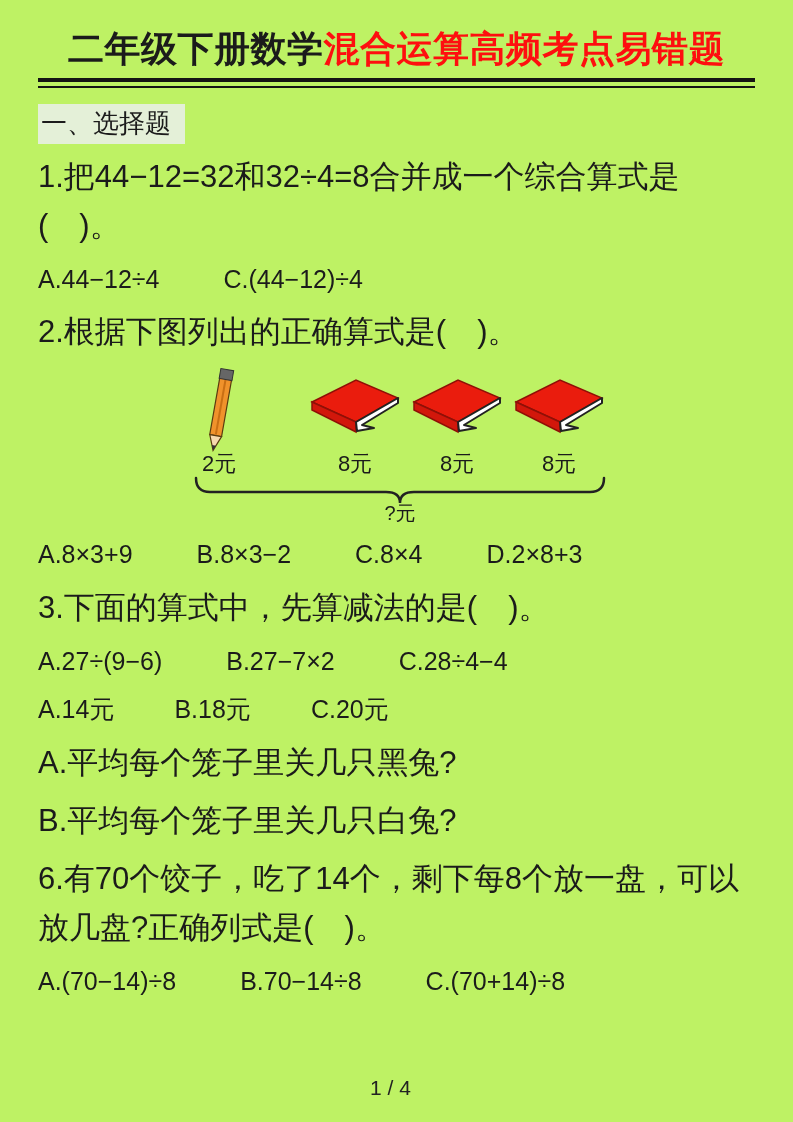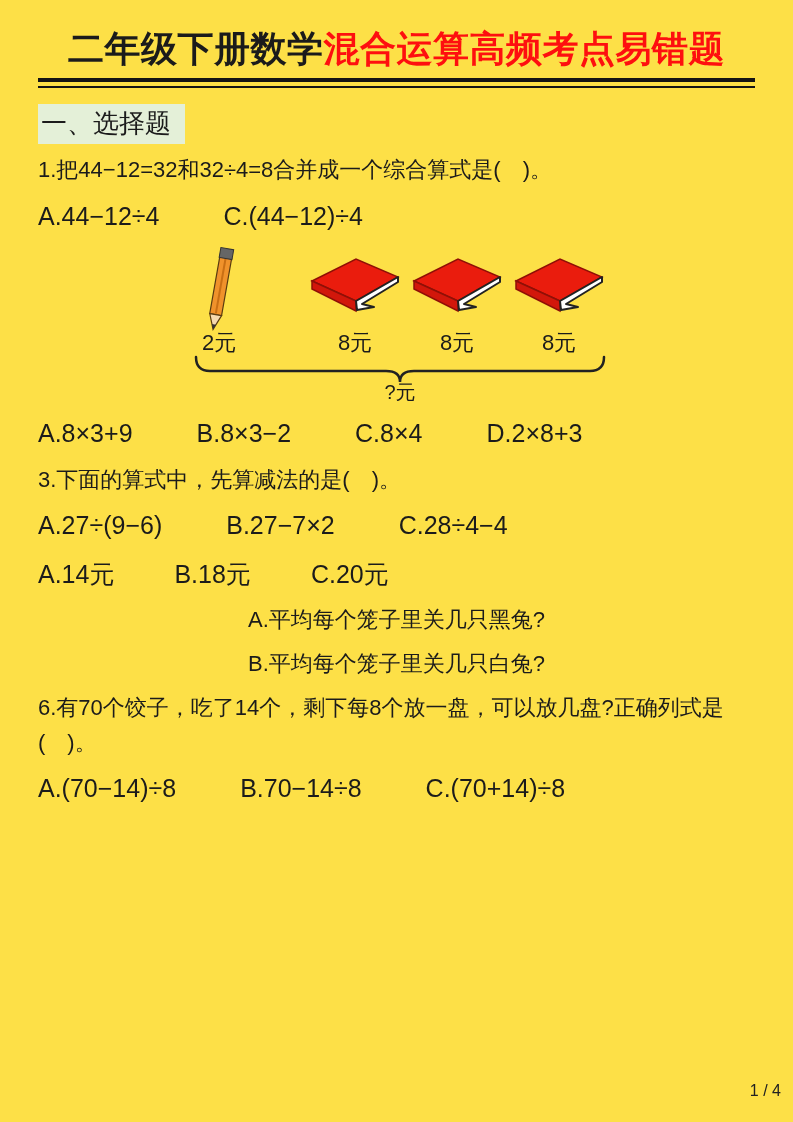--- a/index.html
+++ b/index.html
@@ -1,19 +1,19 @@
 <!DOCTYPE html>
 <html><head>
 <meta charset="utf-8">
 <style>
   html,body { margin:0; padding:0; background:#ffffff; }
   .page {
     position:relative;
     width:793px; height:1122px;
-    background:#fde047;
+    background:#bef264;
     box-sizing:border-box;
     padding:26px 38px 8px 38px;
     overflow:hidden;
     font-family:"Liberation Sans", sans-serif;
     color:#1b1b1b;
   }
   .title {
     margin:0;
     font-size:36px;
     font-weight:700;
@@ -31,40 +31,40 @@
   }
   .sec-head { margin:16px 0 4px 0; }
   .sec-head .hl {
     display:inline-block;
     background:#e4f0d8;
     font-size:26px;
     font-weight:400;
     padding:2px 14px 3px 3px;
   }
   .q {
-    font-size:22px;
+    font-size:31px;
     line-height:1.58;
     margin:9px 0;
   }
   .opts {
     display:flex;
     font-size:25px;
     line-height:1.58;
     margin:9px 0;
     flex-wrap:nowrap;
   }
   .g66 { gap:64px; }
   .g50 { gap:60px; }
-  .optline { display:block;text-align:center; }
+  .optline { display:block; }
   .fig { margin:2px 0 2px 152px; }
   .footer {
     position:absolute;
     left:0; right:12px; bottom:22px;
-    text-align:right;
-    font-size:16px;
+    text-align:center;
+    font-size:21px;
     color:#222;
   }
 </style>
 </head>
 <body>
 
 <div class="page">
 
   <h1 class="title"><span class="t-black">二年级下册数学</span><span class="t-red">混合运算高频考点易错题</span></h1>
   <div class="title-rule"></div>
@@ -72,20 +72,21 @@
   <div class="sec-head">
     <span class="hl">一、选择题</span>
   </div>
 
   <p class="q">1.把44−12=32和32÷4=8合并成一个综合算式是(　)。</p>
   <div class="opts g66">
     <span>A.44−12÷4</span>
     <span>C.(44−12)÷4</span>
   </div>
 
+  <p class="q">2.根据下图列出的正确算式是(　)。</p>
 
   <div class="fig">
     <svg width="450" height="156" viewBox="0 0 450 156">
       <defs>
         <g id="book">
           <path d="M2,26 L46,4 L88,22 L46,46 Z" fill="#ea1c0d" stroke="#8f1007" stroke-width="1.5"></path>
           <path d="M2,26 L2,34 L46,56 L46,46 Z" fill="#d2170b" stroke="#8f1007" stroke-width="1.5"></path>
           <path d="M46,46 L88,22 L88,27 L52,49 L64,52 L47,55 Z" fill="#ffffff" stroke="#222222" stroke-width="2" stroke-linejoin="round"></path>
         </g>
       </defs>

